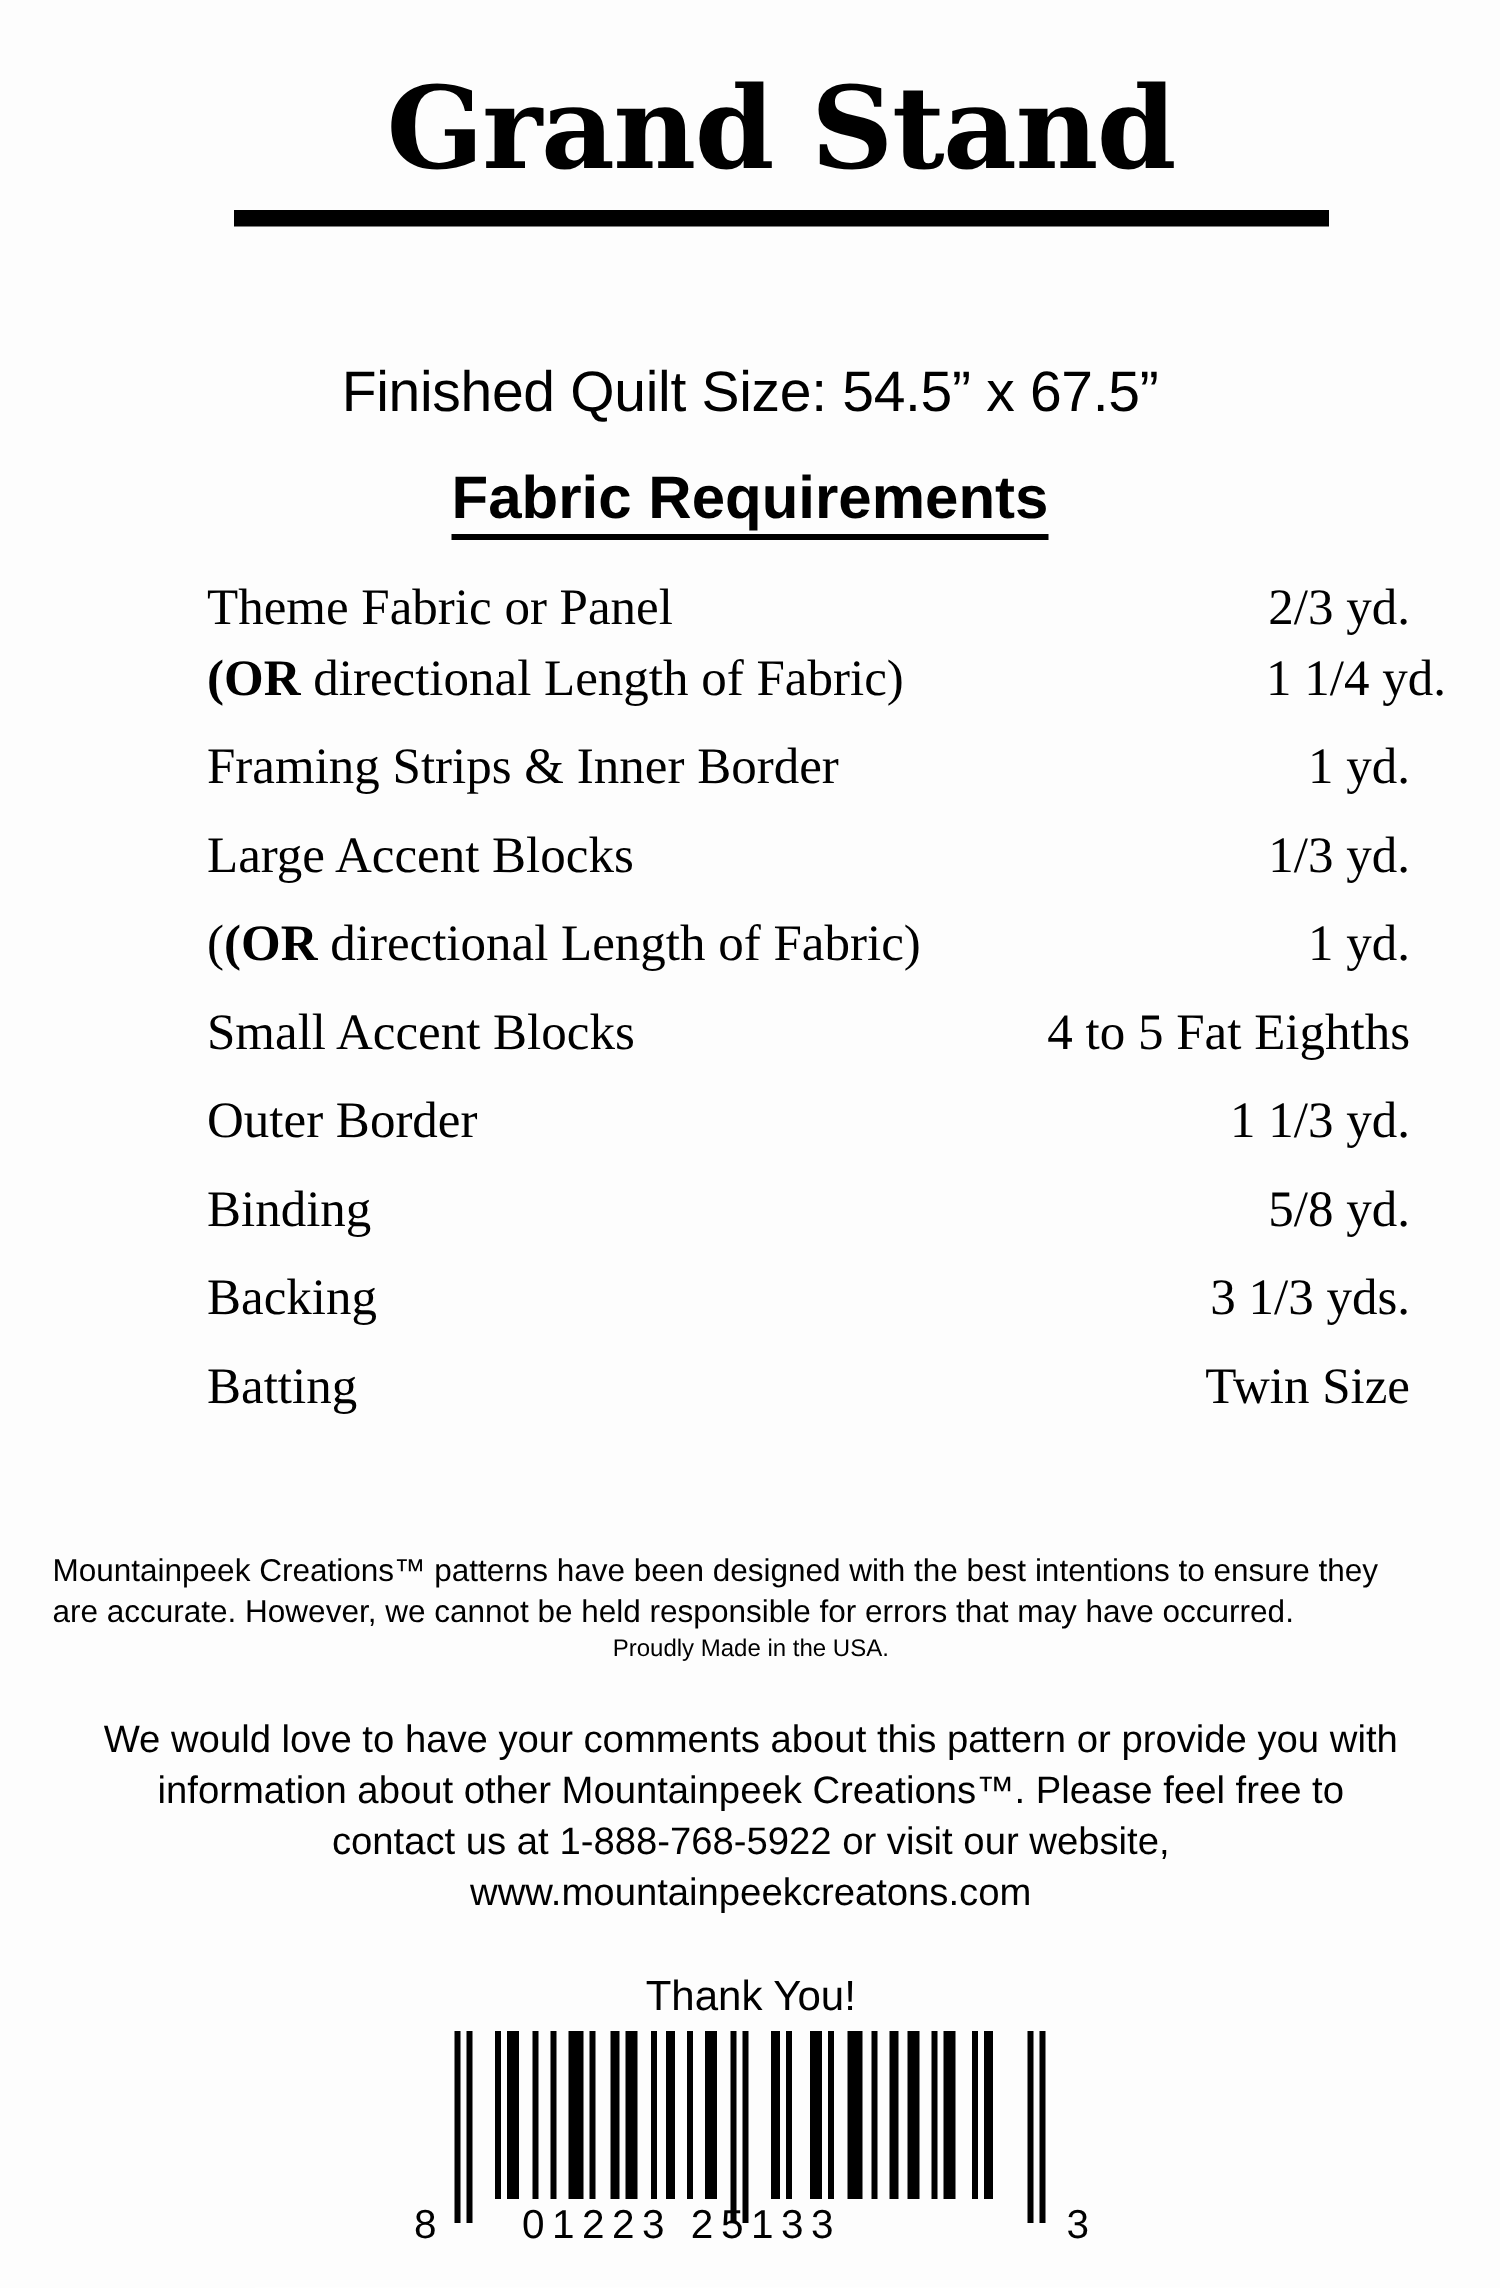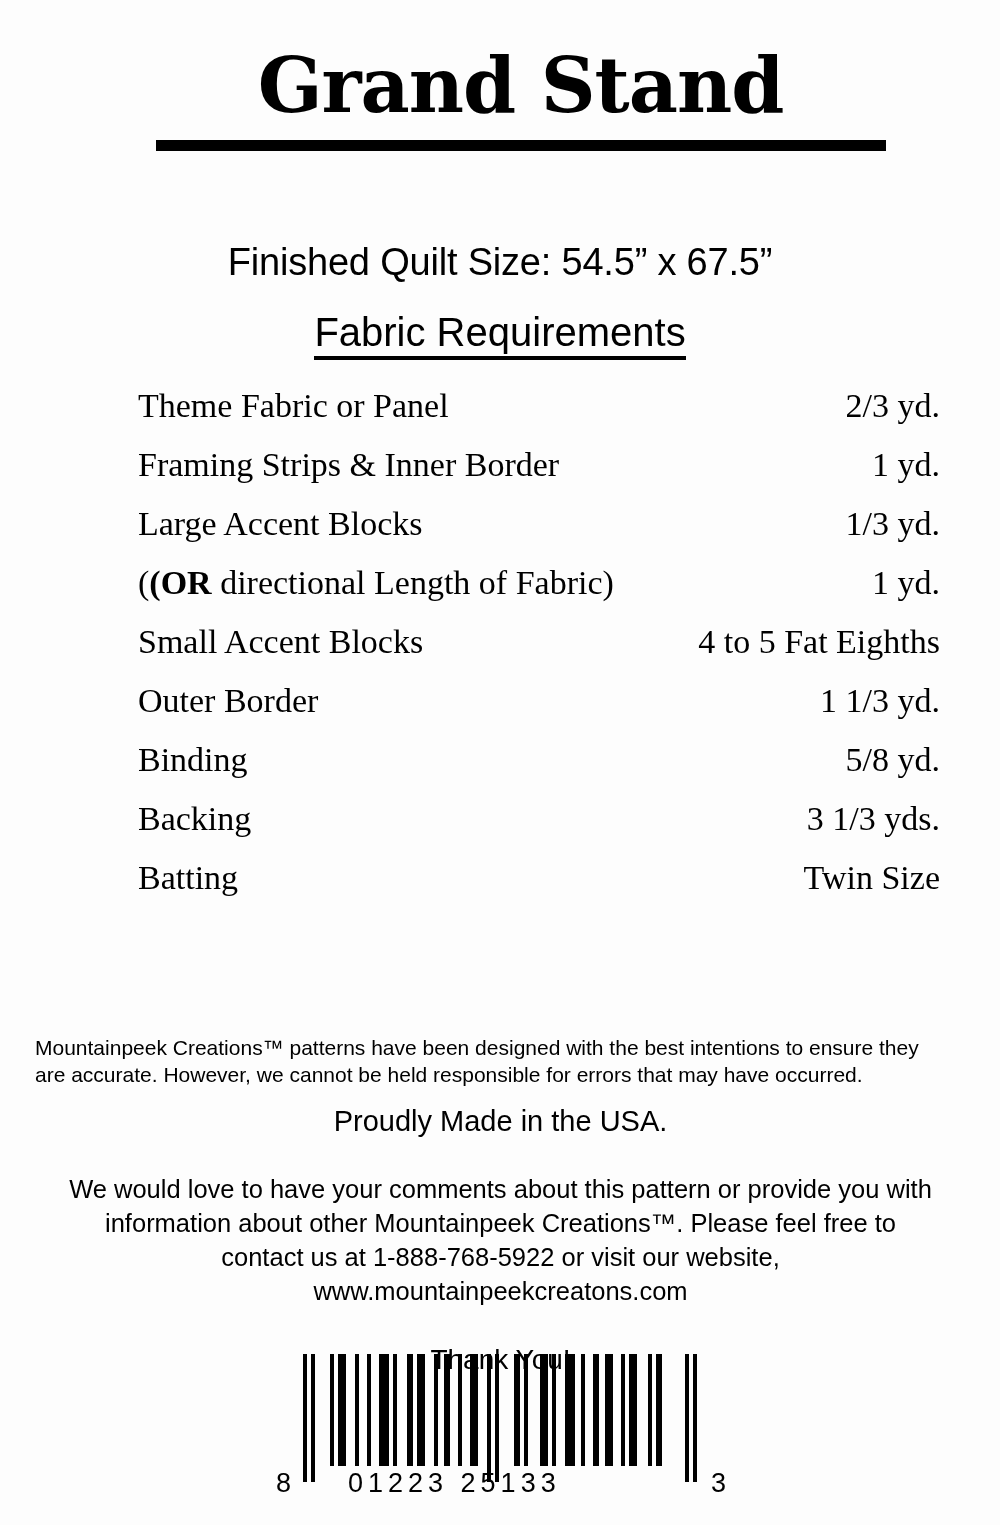--- a/index.html
+++ b/index.html
@@ -51,21 +51,21 @@
     text-align: center;
     font-size: 38px;
     margin-top: 90px;
     letter-spacing: -0.2px;
   }
 
   
   .section-head {
     text-align: center;
     font-size: 40px;
-    font-weight: 400;
+    font-weight: 700;
     margin-top: 26px;
   }
   .section-head span {
     border-bottom: 4px solid #000;
     padding-bottom: 2px;
   }
 
   
   .req-list {
     margin: 32px 0 0 0;
@@ -112,23 +112,23 @@
     font-size: 21px;
     line-height: 1.28;
     text-align: center;
     padding: 0 34px;
   }
   .fine-print .justified {
     text-align: left;
     display: block;
   }
   .made-usa {
-    font-size: 29px;
-    text-align: center;
-    margin-top: 16px;
+    font-size: 16px;
+    text-align: center;
+    margin-top: 2px;
   }
   .contact {
     font-size: 25.5px;
     line-height: 1.34;
     text-align: center;
     margin-top: 34px;
     padding: 0 44px;
   }
   .thanks {
     font-size: 28px;
@@ -191,20 +191,25 @@
   </div>
 
   <ul class="req-list">
 
     <li class="req-row">
       <span class="req-name">Theme Fabric or Panel</span>
       <span class="req-spacer"></span>
       <span class="req-val">2/3 yd.</span>
     </li>
 
+    <li class="req-row tight wide">
+      <span class="req-name"><b class="bold">(OR</b><span> directional Length of Fabric)</span></span>
+      <span class="req-spacer"></span>
+      <span class="req-val">1 1/4 yd.</span>
+    </li>
 
     <li class="req-row">
       <span class="req-name">Framing Strips &amp; Inner Border</span>
       <span class="req-spacer"></span>
       <span class="req-val">1 yd.</span>
     </li>
 
     <li class="req-row">
       <span class="req-name">Large Accent Blocks</span>
       <span class="req-spacer"></span>

